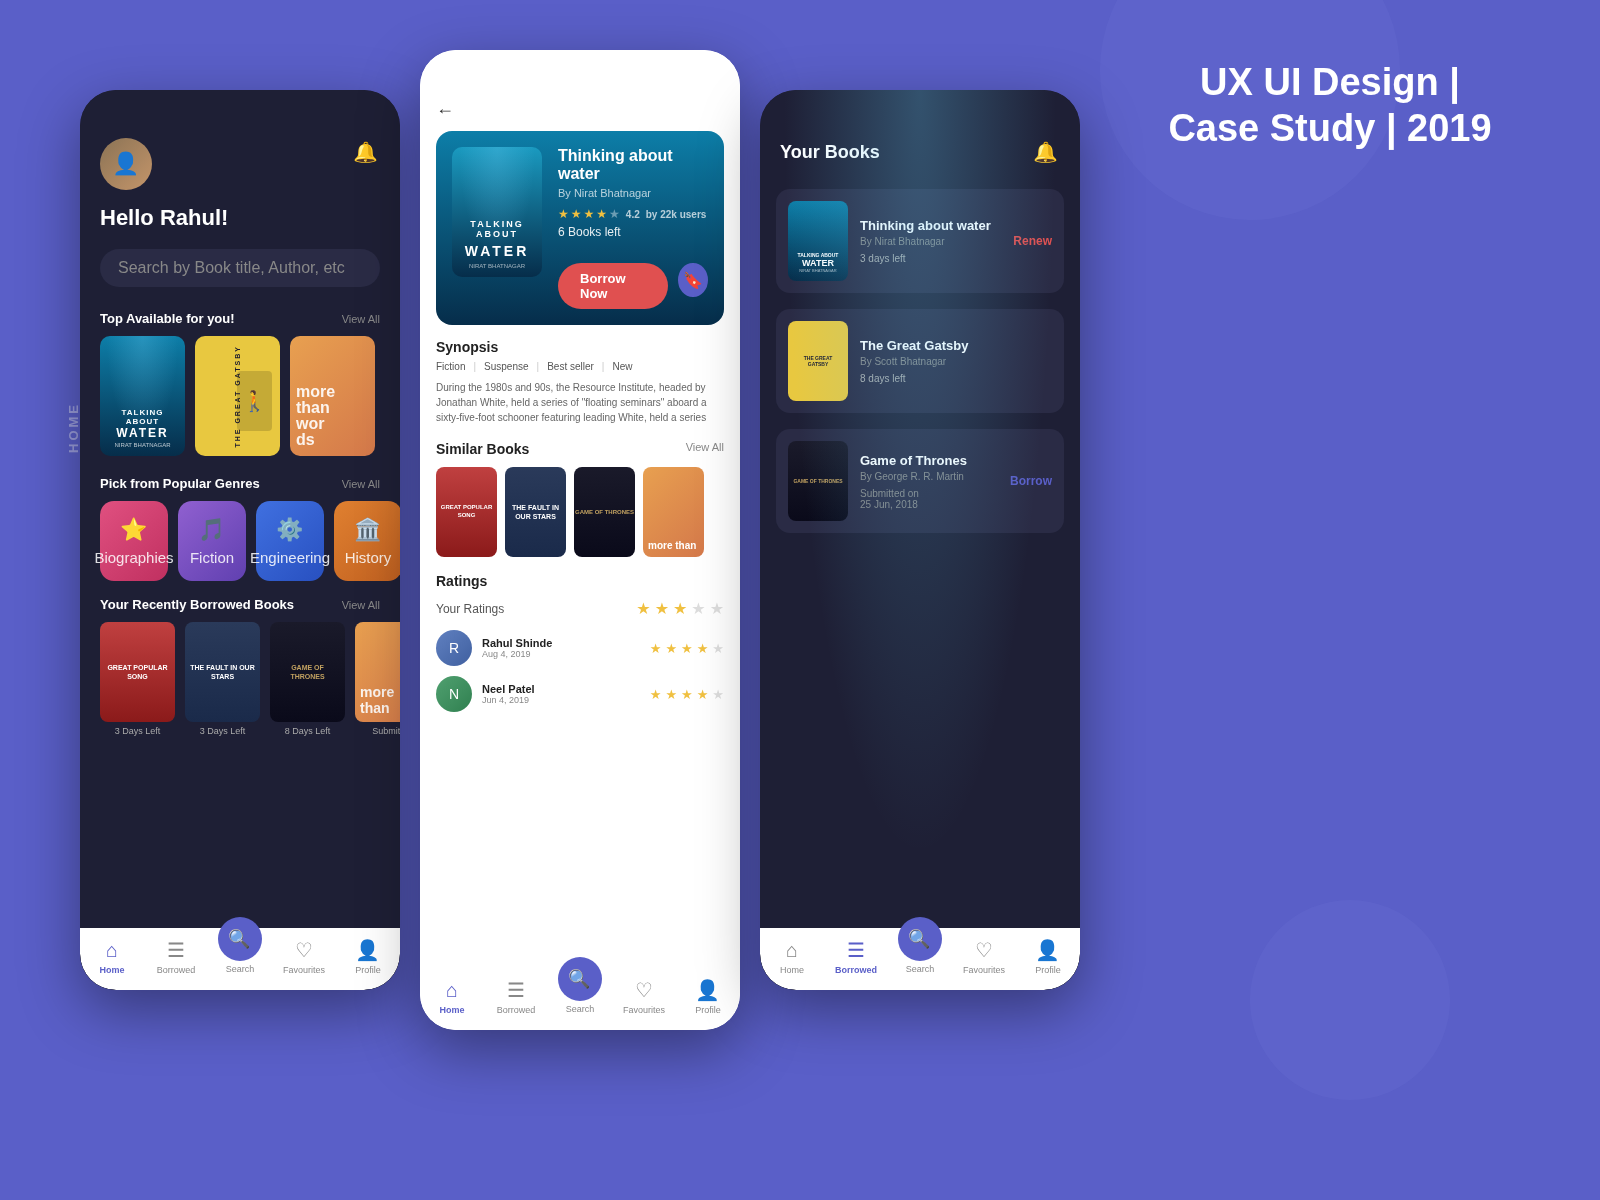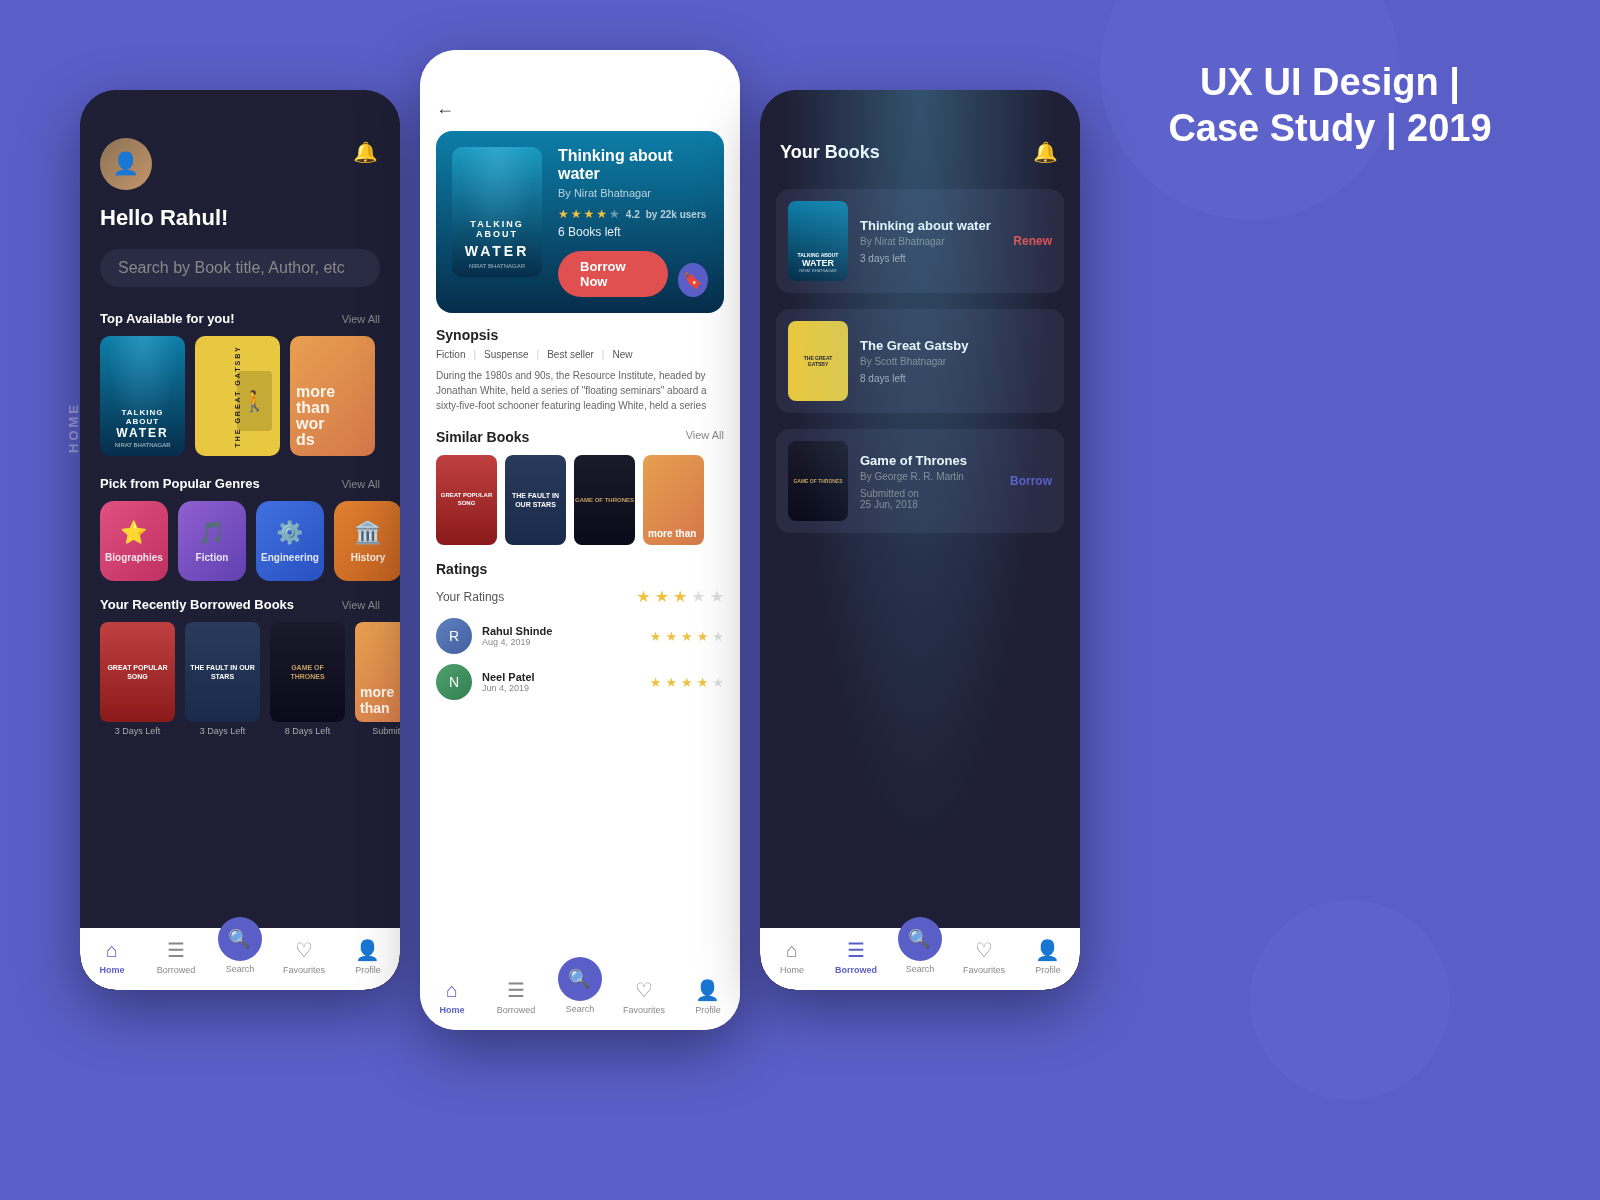--- a/index.html
+++ b/index.html
@@ -209,24 +209,24 @@
       flex-direction: column;
       align-items: center;
       justify-content: center;
       gap: 6px;
       flex-shrink: 0;
     }
     .genre-icon {
       font-size: 22px;
     }
     .genre-label {
-      font-size: 10px;
+      font-size: 15px;
       color: rgba(255,255,255,0.85);
       text-align: center;
-      font-weight: 700;
+      font-weight: 400;
     }
     .genre-bio { background: linear-gradient(135deg, #e05080, #c03060); }
     .genre-fiction { background: linear-gradient(135deg, #9060d0, #6040b0); }
     .genre-eng { background: linear-gradient(135deg, #4070e0, #2850c0); }
     .genre-hist { background: linear-gradient(135deg, #e08030, #c06020); }
 
     
     .borrowed-row {
       display: flex;
       gap: 10px;
@@ -428,22 +428,22 @@
       gap: 2px;
       margin-bottom: 4px;
     }
     .star { color: #f0c040; font-size: 12px; }
     .star-empty { color: rgba(255,255,255,0.4); font-size: 12px; }
     .rating-text { font-size: 10px; color: rgba(255,255,255,0.7); margin-left: 4px; font-weight: bold; }
     .books-left { font-size: 12px; color: rgba(255,255,255,0.9); margin-top: 4px; }
     .hero-actions {
       display: flex;
       gap: 10px;
-      margin-top: 12px;
-      align-items: flex-end;
+      margin-top: 24px;
+      align-items: flex-start;
     }
     .borrow-btn {
       background: #e05050;
       color: #fff;
       border-radius: 25px;
       padding: 8px 22px;
       font-size: 13px;
       font-weight: 600;
     }
     .bookmark-btn {

